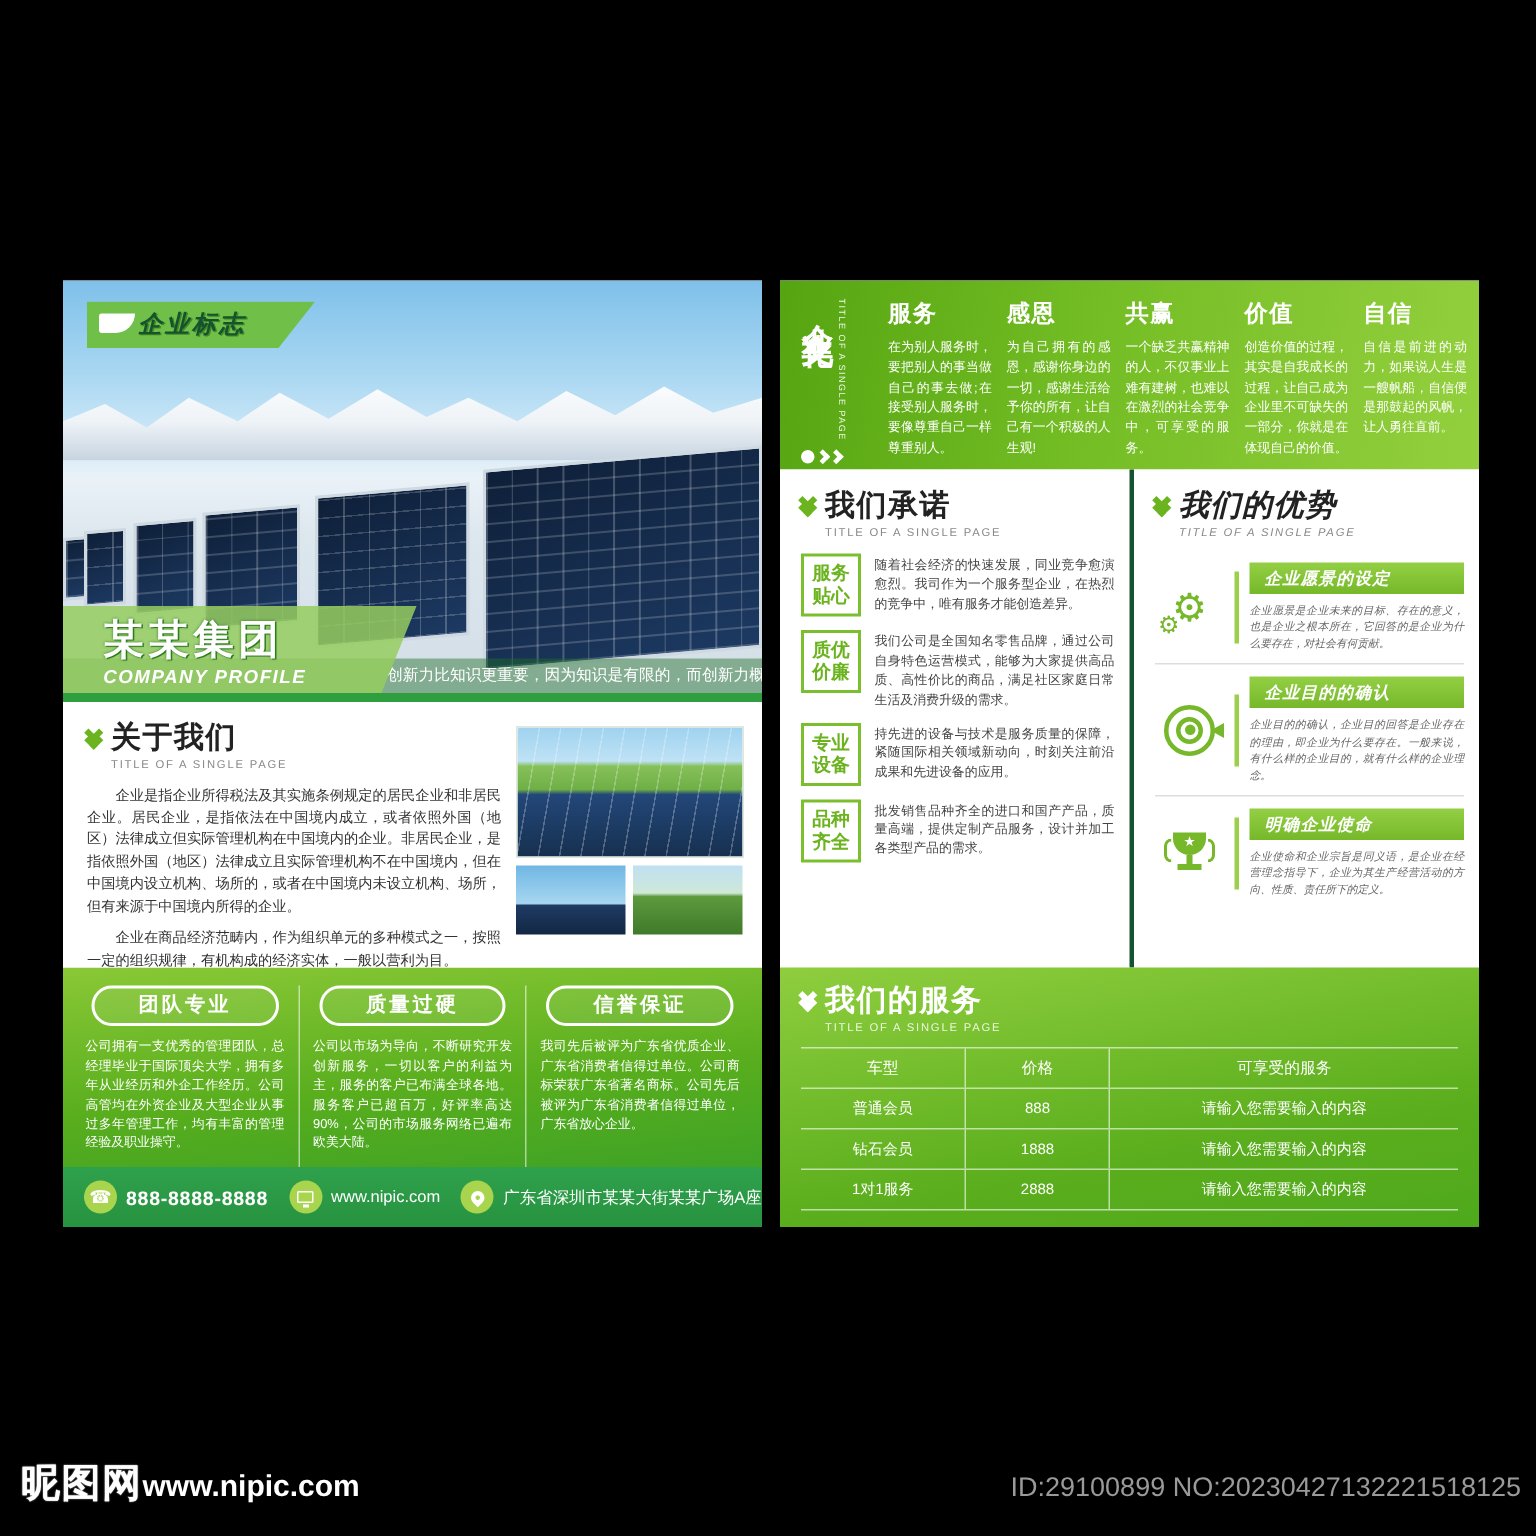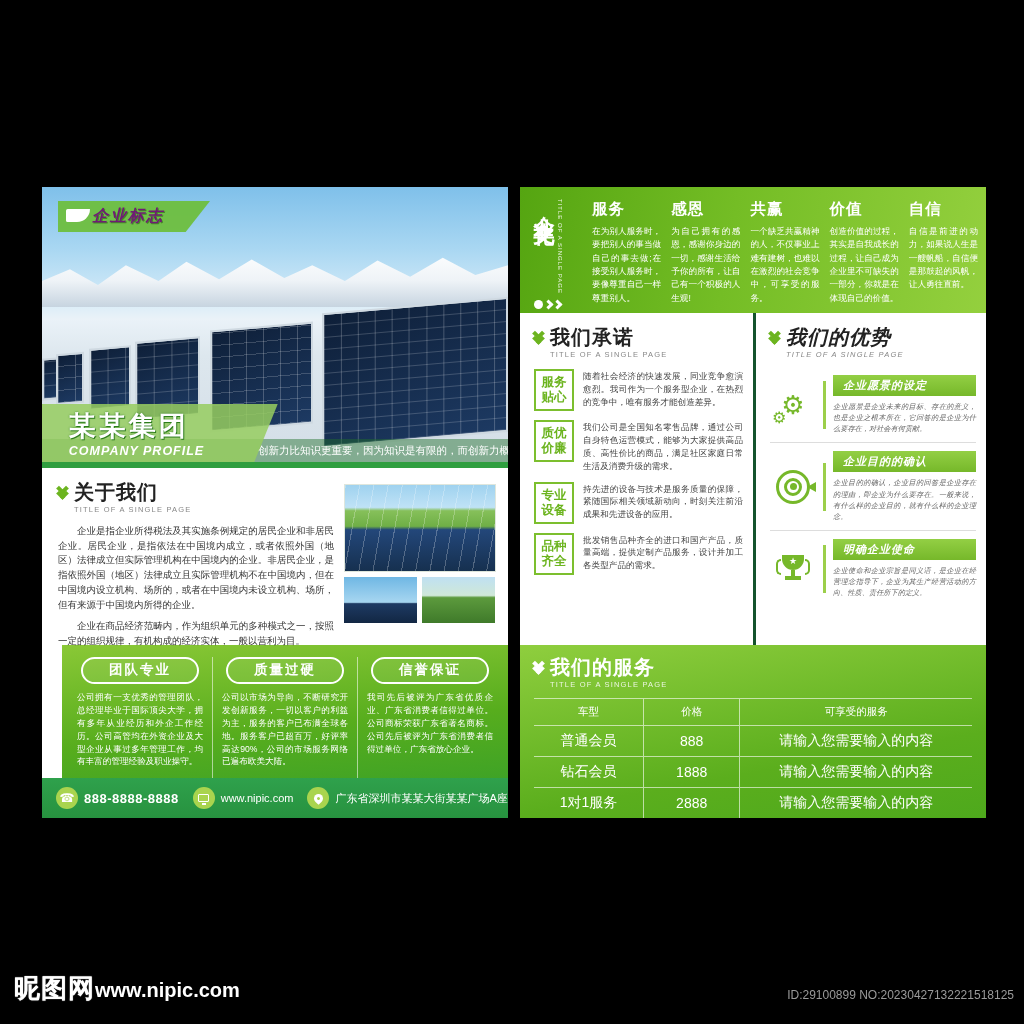--- a/index.html
+++ b/index.html
@@ -29,21 +29,21 @@
   .p3 { right:66%; width:14%; height:56%; bottom:16%; }
   .p4 { right:81%; width:9%; height:44%; bottom:22%; }
   .p5 { right:91%; width:6%; height:36%; bottom:26%; }
   .p6 { left:0; width:3.5%; height:30%; bottom:28%; }
 
   .logo-ribbon { position:absolute; top:14px; left:16px; width:152px; height:31px;
     background:rgba(108,190,58,.92); clip-path:polygon(0 0,100% 0,84% 100%,0 100%);
     display:flex; align-items:center; padding-left:34px; }
   .logo-ribbon::before { content:""; position:absolute; left:8px; top:8px; width:24px; height:13px;
     background:#fff; border-radius:2px 0 16px 2px; }
-  .logo-ribbon span { color:#701a75; font-weight:bold; font-size:16px; letter-spacing:2px;
+  .logo-ribbon span { color:#14532d; font-weight:bold; font-size:16px; letter-spacing:2px;
     text-shadow:1px 1px 0 rgba(40,100,20,.6); font-style:italic; }
 
   .company-band { position:absolute; left:-14px; bottom:6px; width:238px; height:58px;
     background:rgba(150,205,95,.85); transform:skewX(-22deg); }
   .company-inner { transform:skewX(22deg); padding:4px 0 0 40px; }
   .company-name { color:#fff; font-size:27px; font-weight:bold; letter-spacing:3px;
     text-shadow:0 0 2px #2e7d1e,1px 1px 0 #2e7d1e; }
   .company-sub { color:#fff; font-size:12.5px; font-weight:bold; font-style:italic; letter-spacing:1px; }
   .tagline-bar { position:absolute; left:0; right:0; bottom:6px; height:23px;
     background:rgba(30,110,40,.45); color:#fff; font-size:10.5px; line-height:23px;
@@ -75,21 +75,21 @@
     background-image:repeating-linear-gradient(100deg,rgba(255,255,255,.25) 0 1px,transparent 1px 14px),
       linear-gradient(180deg,#9fd2ef 0%,#bfe2f6 26%,#86c05a 30%,#6faf46 48%,#23477a 52%,#16304f 100%); }
   .img-row { display:flex; gap:5px; }
   .img-sm1 { width:73px; height:46px;
     background:linear-gradient(180deg,#6fb7e4 0%,#a7d6f0 55%,#1e3a63 58%,#122743 100%); }
   .img-sm2 { width:73px; height:46px;
     background:linear-gradient(180deg,#bfe0f2 0%,#cfe8d8 40%,#5c9a3d 45%,#3f7a2a 100%); }
 
   
   .features { height:133px; background:linear-gradient(175deg,#8ac836 0%,#57ad1d 60%,#3fa326 100%);
-    display:flex; padding:12px 6px 0 6px;margin-left:20px; }
+    display:flex; padding:12px 6px 0 6px; }
   .feat-col { flex:1; padding:0 9px; position:relative; }
   .feat-col + .feat-col { border-left:1px solid rgba(255,255,255,.55); }
   .feat-pill { border:2px solid #fff; border-radius:999px; color:#fff; font-weight:bold;
     font-size:13.5px; letter-spacing:2px; text-align:center; padding:2px 0 3px;
     margin:0 4px 7px; background:rgba(255,255,255,.08); }
   .feat-text { color:#fff; font-size:8.6px; line-height:1.5; text-align:justify; }
 
   
   .contact { height:40px; background:linear-gradient(180deg,#2fa14c,#27923f);
     display:flex; align-items:center; padding:0 14px; gap:14px; }
@@ -158,21 +158,21 @@
   .adv-body { flex:1; }
   .adv-ribbon { background:linear-gradient(180deg,#93cf44,#76b82a); color:#fff; font-weight:bold;
     font-size:11px; letter-spacing:1px; padding:3px 10px; margin-bottom:5px; }
   .adv-text { font-size:7.2px; color:#666; line-height:1.55; text-align:justify; }
 
   
   .services { height:225px; background:linear-gradient(170deg,#8fce3e 0%,#5bae1d 55%,#46a61c 100%);
     position:relative; padding:12px 14px 0 14px; }
   .svc-table { width:100%; border-collapse:collapse; margin-top:9px; }
   .svc-table td { border:1px solid rgba(255,255,255,.6); border-left:none; border-right:none;
-    color:#fff; font-size:14px; text-align:center; padding:6px 4px; }
+    color:#fff; font-size:10px; text-align:center; padding:6px 4px; }
   .svc-table td + td { border-left:1px solid rgba(255,255,255,.6); }
   .svc-table tr td:first-child { width:25%; }
   .svc-table tr td:nth-child(2) { width:22%; }
   .svc-table tr:first-child td { font-size:10.5px; }
   .env-row { display:flex; align-items:center; gap:7px; margin-top:9px; }
   .env-label { width:48px; color:#fff; font-weight:bold; font-size:17px; line-height:1.25;
     letter-spacing:2px; }
   .thumb { width:74px; height:52px; border:2px solid #fff; flex:none; }
   .t1 { background:linear-gradient(180deg,#8ecbe8 0 46%,#cfe8f5 46% 52%,#7fb441 52% 100%);
     background-image:repeating-linear-gradient(90deg,transparent 0 14px,rgba(255,255,255,.8) 14px 15px,transparent 15px 22px),
@@ -185,21 +185,21 @@
       linear-gradient(180deg,#7fb3d8 0%,#b8cfe2 38%,#e8c49a 62%,#7a6a88 82%,#3e4a66 100%); }
   .t5 { background:radial-gradient(circle at 55% 45%,#fff2c8 0 10%,rgba(255,242,200,0) 40%),
       linear-gradient(180deg,#efc57f 0%,#e59a5e 48%,#8a5a6e 75%,#4a3c56 100%); }
   .svc-strip { position:absolute; left:0; right:0; bottom:0; height:9px; background:#2f9e3f; }
 
   
   .wm { position:absolute; left:14px; bottom:18px; display:flex; align-items:baseline; }
   .wm-logo { color:#fff; font-weight:bold; font-size:26px; letter-spacing:1px;
     text-shadow:0 0 1px #fff; }
   .wm-url { color:#fff; font-size:20px; font-weight:bold; }
-  .wm-id { position:absolute; right:10px; bottom:22px; color:#9a9a9a; font-size:12px; }
+  .wm-id { position:absolute; right:10px; bottom:22px; color:#9a9a9a; font-size:18px; }
 </style>
 </head>
 <body>
 
 <div class="canvas">
 
   <div class="page page-left">
 
     <div class="hero">
       <div class="mountains"></div>

